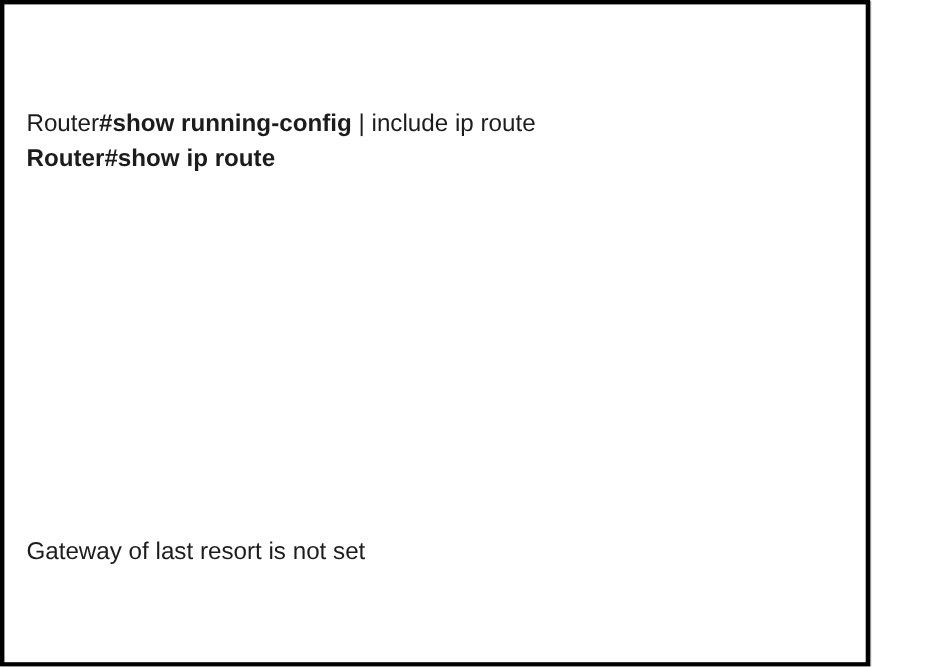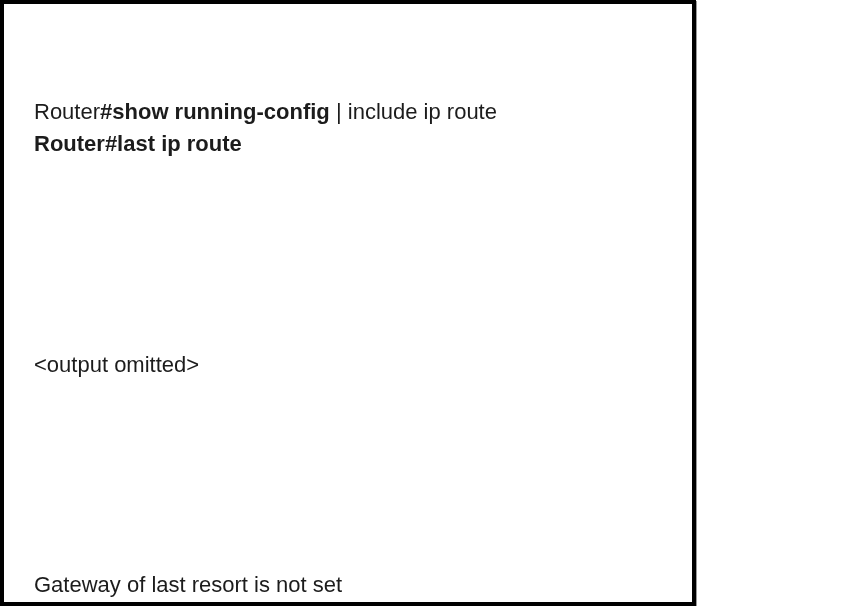--- a/index.html
+++ b/index.html
@@ -2,27 +2,26 @@
 <html><head>
 <meta charset="utf-8">
 <style>
   html, body {
     margin: 0;
     padding: 0;
     background: #ffffff;
   }
   .console-frame {
     box-sizing: border-box;
-    width: 696px;
+    width: 791px;
     height: 606px;
     border: 4px solid #000000;
     box-shadow: 1px 1px 0 #9a9a9a;
     background: #ffffff;
     overflow: hidden;
-    padding-left: 10px;
   }
   .terminal {
     box-sizing: border-box;
     padding: 14px 18px 8px 20px;
     font-family: "Liberation Sans", "DejaVu Sans", sans-serif;
     font-size: 22px;
     color: #1c1c1c;
     white-space: pre;
   }
   .line {
@@ -33,25 +32,24 @@
   .bold {
     font-weight: bold;
   }
 </style>
 </head>
 <body>
 
 <div class="console-frame">
   <div class="terminal">
 
-    <div id="cmd-lines"><div class="line"><span>Router</span><span class="bold">#show running-config</span><span> | include ip route</span></div><div class="line"><span class="bold">Router#last ip route</span></div></div>
+    <div id="cmd-lines"><div class="line"><span>Router</span><span class="bold">#show running-config</span><span> | include ip route</span></div><div class="line"><span class="bold">Router#show ip route</span></div></div>
 
     <div class="line blank"></div>
 
-    <div class="line">&lt;output omitted&gt;</div>
 
     <div class="line blank"></div>
 
     <div class="line">Gateway of last resort is not set</div>
 
     
 
     
 
   </div>

